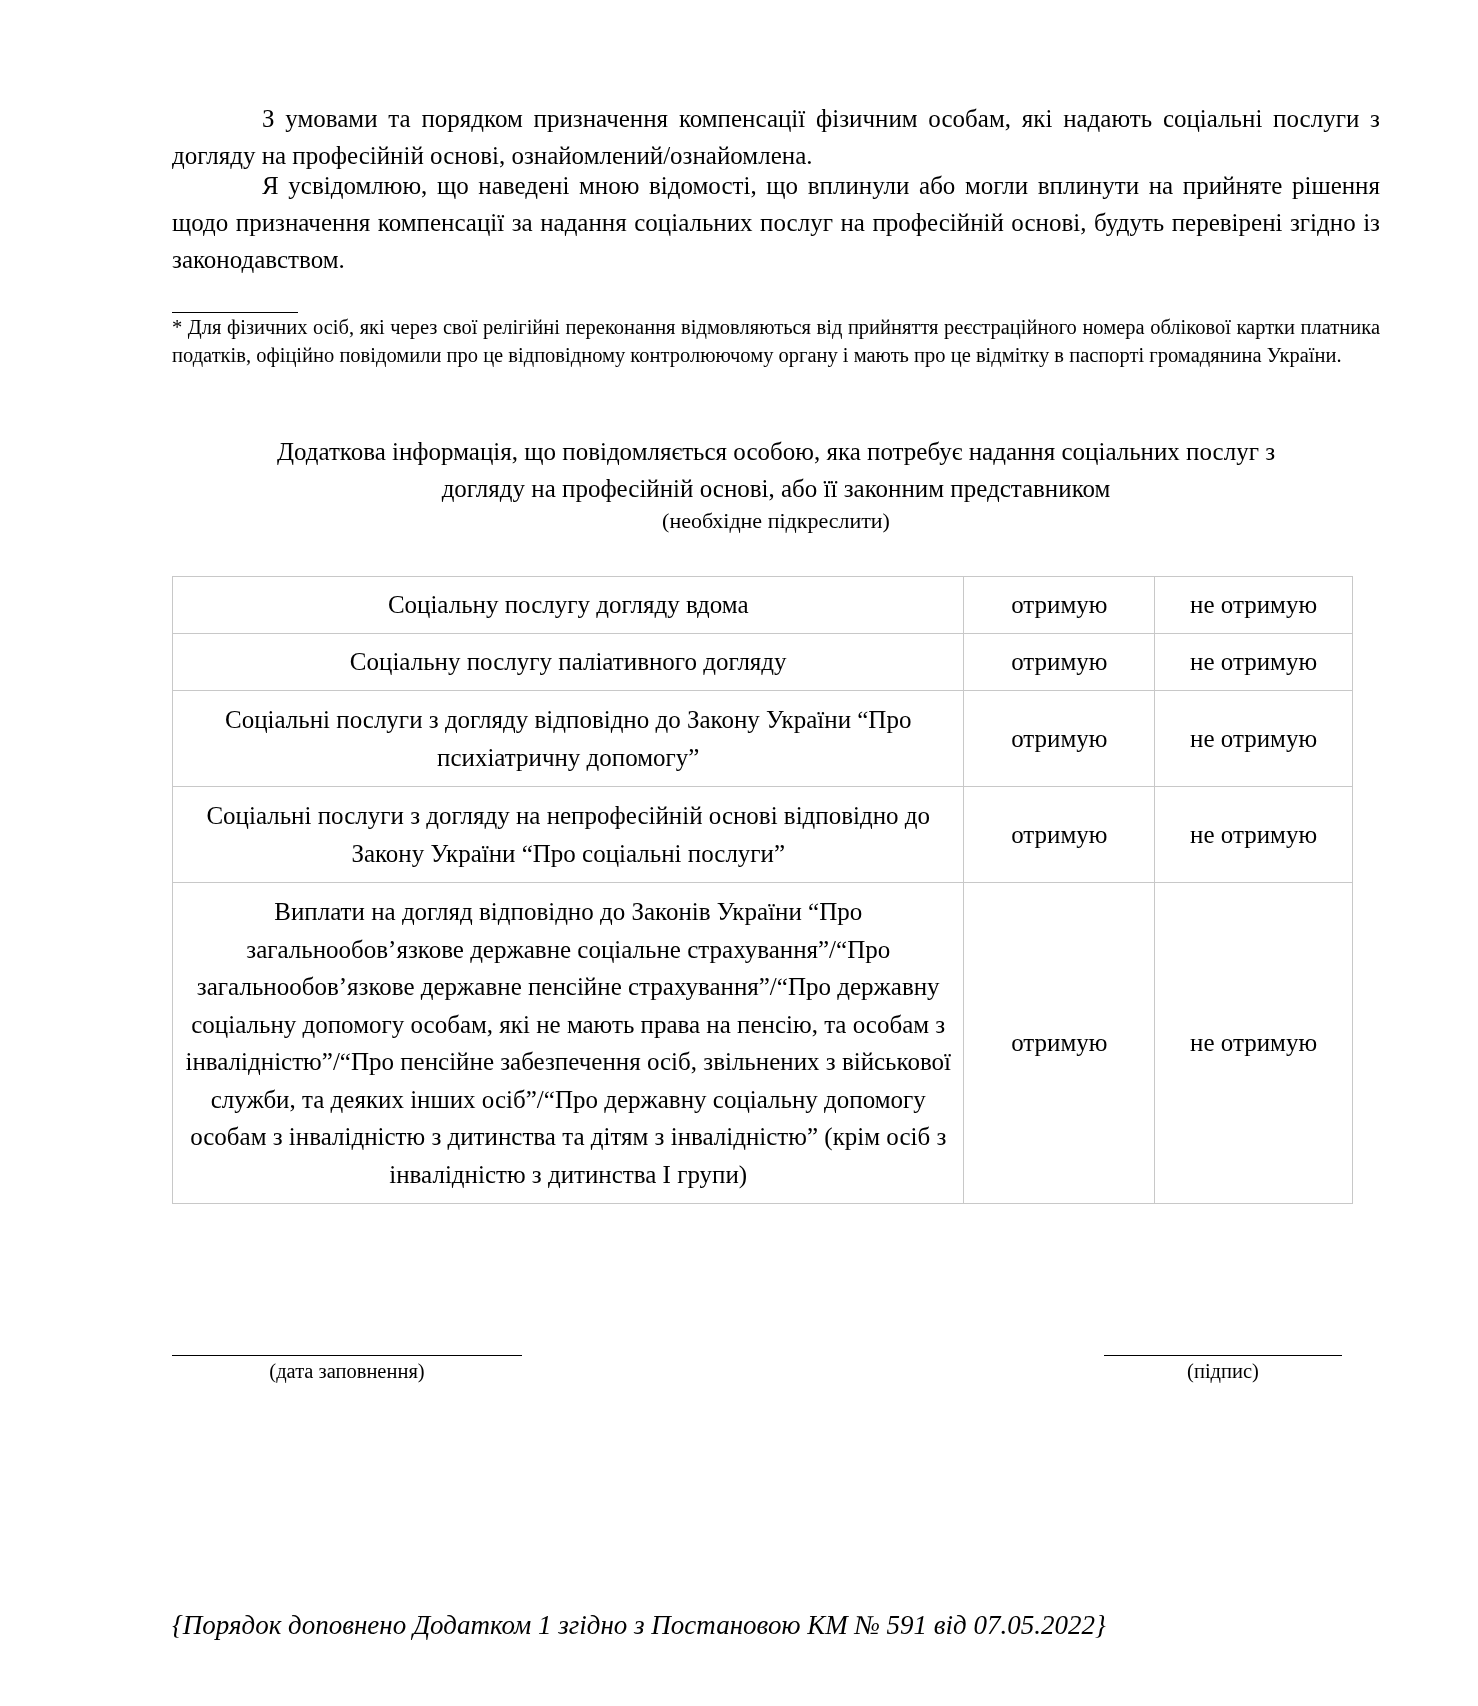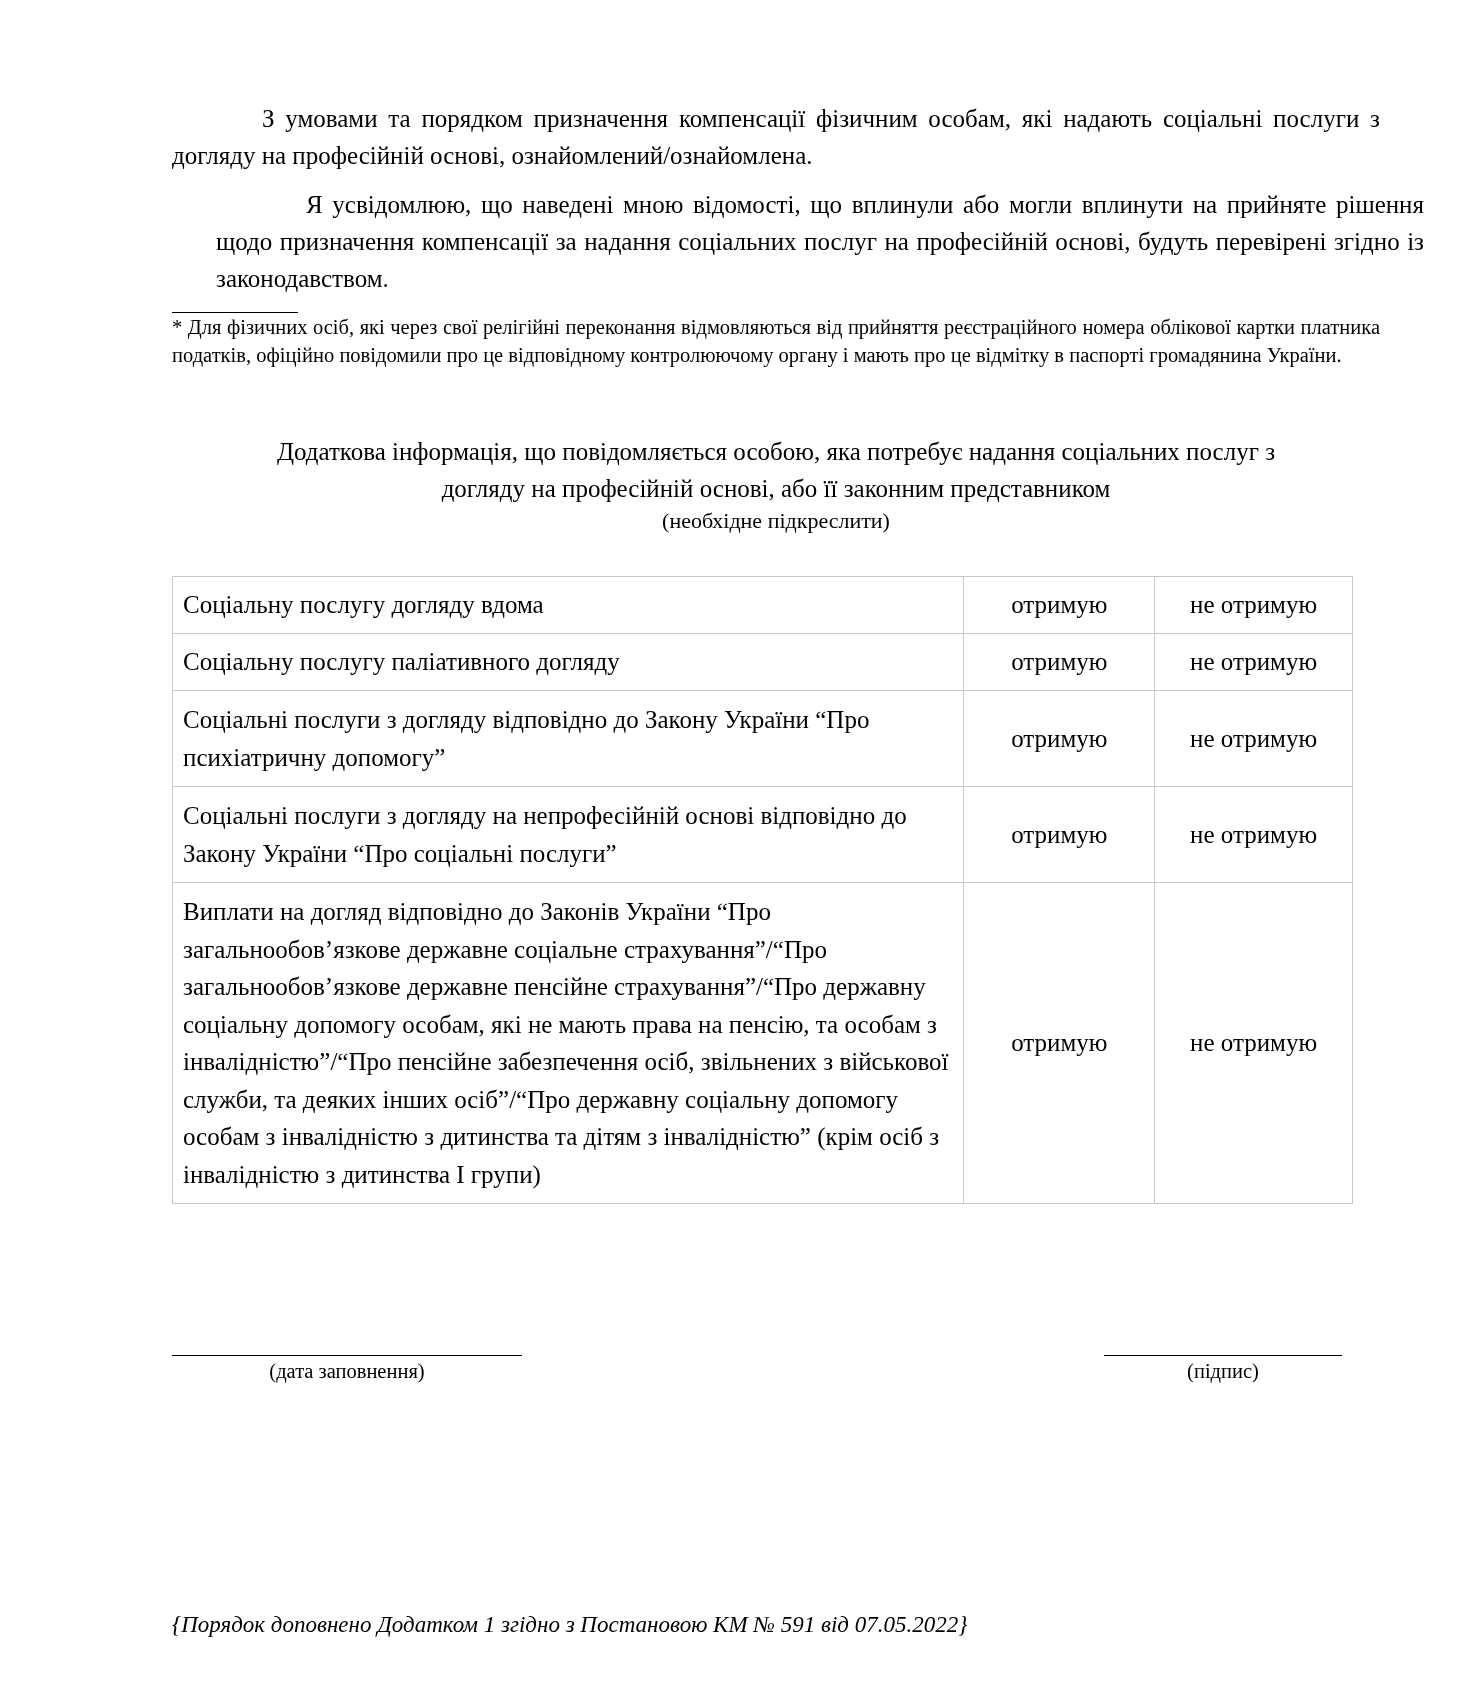--- a/index.html
+++ b/index.html
@@ -21,21 +21,21 @@
       position: absolute;
       left: 0;
       width: 1208px;
       font-size: 25px;
       line-height: 37px;
       text-align: justify;
       text-align-last: left;
     }
     .para .indent { display: inline-block; width: 90px; }
     #p1 { top: 100px; }
-    #p2 { top: 186px; margin-left: 44px; }
+    #p2 { top: 167px; }
     .fn-rule {
       position: absolute;
       left: 0;
       top: 312px;
       width: 126px;
       border-top: 1.5px solid #000;
     }
     .footnote {
       position: absolute;
       left: 0;
@@ -73,21 +73,21 @@
       font-size: 25px;
       line-height: 37.5px;
     }
     table.services td {
       border: 1.5px solid #c8c8c8;
       vertical-align: middle;
     }
     table.services td.desc {
       width: 772px;
       padding: 10px 10px 10px 10px;
-      text-align: left;
+      text-align: center;
       border-radius: 11px;
     }
     table.services td.opt {
       text-align: center;
       padding: 0 6px;
     }
     table.services td.opt1 { width: 178px; }
     table.services td.opt2 { width: 185px; margin-top: 33px; }
     table.services tr.short td { height: 56px; padding-top: 0; padding-bottom: 0; }
     .sig-line {
@@ -104,21 +104,21 @@
       line-height: 28px;
       text-align: center;
       font-family: Liberation Serif, serif;
     }
     #sig-date-label { left: 0; width: 350px; }
     #sig-sign-label { left: 932px; width: 238px; }
     .amendment {
       position: absolute;
       left: 0;
       top: 1607px;
-      font-size: 23px;
+      font-size: 27px;
       line-height: 36px;
       font-style: italic;
     }
   </style>
 </head>
 <body>
 
 <div class="page">
 
   <div class="para" id="p1"><span class="indent"></span><span>З умовами та порядком призначення компенсації фізичним особам, які надають соціальні послуги з догляду на професійній основі, ознайомлений/ознайомлена.</span></div>

